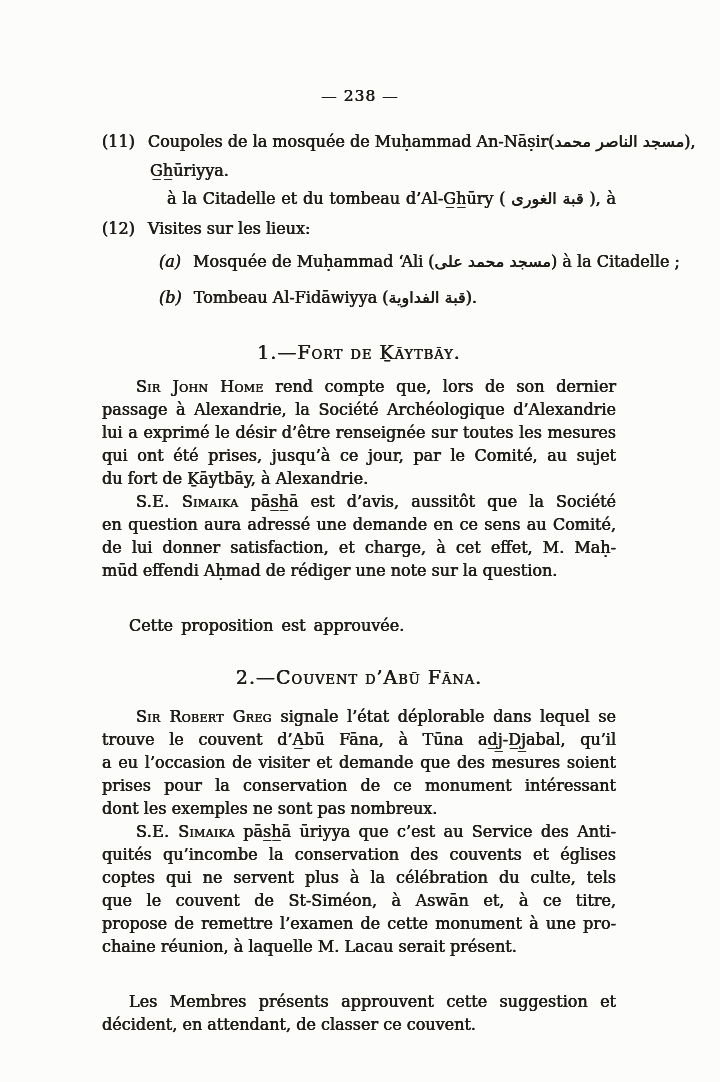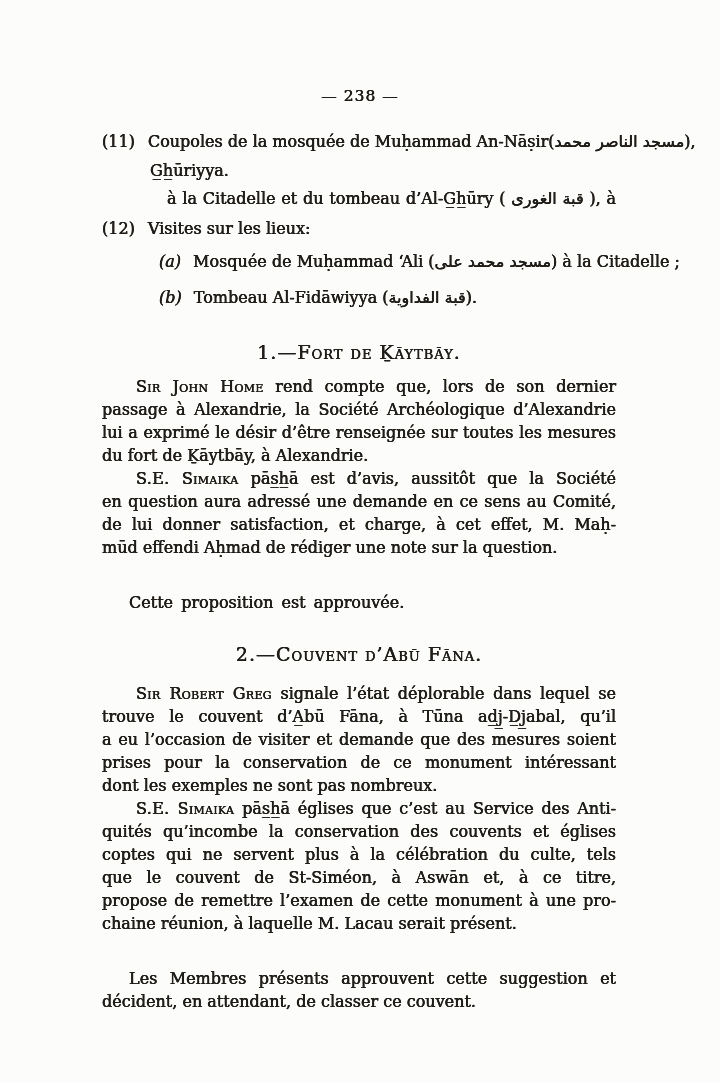--- a/index.html
+++ b/index.html
@@ -85,20 +85,21 @@
       <div class="ln last sub sub-b"><span class="marker it">(b)</span><span>Tombeau Al-Fidāwiyya (قبة الفداوية).</span></div>
     </div>
 
     <div class="heading h1">1.—Fort de Ḵāytbāy.</div>
 
     <div class="para s1p1">
       <div class="ln first"><span class="sc">Sir John Home</span><span> rend compte que, lors de son dernier</span></div>
       <div>
           <div class="ln">passage à Alexandrie, la Société Archéologique d’Alexandrie</div>
           <div class="ln">lui a exprimé le désir d’être renseignée sur toutes les mesures</div>
+          <div class="ln">qui ont été prises, jusqu’à ce jour, par le Comité, au sujet</div>
           <div class="ln last">du fort de Ḵāytbāy, à Alexandrie.</div>
         </div>
     </div>
 
     <div class="para s1p2">
       <div class="ln first"><span class="sc">S.E. Simaika</span><span> pās̲h̲ā est d’avis, aussitôt que la Société</span></div>
       <div>
           <div class="ln">en question aura adressé une demande en ce sens au Comité,</div>
           <div class="ln">de lui donner satisfaction, et charge, à cet effet, M. Maḥ-</div>
           <div class="ln last">mūd effendi Aḥmad de rédiger une note sur la question.</div>
@@ -115,21 +116,21 @@
       <div class="ln first"><span class="sc">Sir Robert Greg</span><span> signale l’état déplorable dans lequel se</span></div>
       <div>
           <div class="ln">trouve le couvent d’A̲bū Fāna, à Tūna ad̲j̲-D̲j̲abal, qu’il</div>
           <div class="ln">a eu l’occasion de visiter et demande que des mesures soient</div>
           <div class="ln">prises pour la conservation de ce monument intéressant</div>
           <div class="ln last">dont les exemples ne sont pas nombreux.</div>
         </div>
     </div>
 
     <div class="para s2p2">
-      <div class="ln first"><span class="sc">S.E. Simaika</span><span> pās̲h̲ā églises que c’est au Service des Anti-</span></div>
+      <div class="ln first"><span class="sc">S.E. Simaika</span><span> pās̲h̲ā ūriyya que c’est au Service des Anti-</span></div>
       <div>
           <div class="ln">quités qu’incombe la conservation des couvents et églises</div>
           <div class="ln">coptes qui ne servent plus à la célébration du culte, tels</div>
           <div class="ln">que le couvent de St-Siméon, à Aswān et, à ce titre,</div>
           <div class="ln">propose de remettre l’examen de cette monument à une pro-</div>
           <div class="ln last">chaine réunion, à laquelle M. Lacau serait présent.</div>
         </div>
     </div>
 
     <div class="para s2p3">

